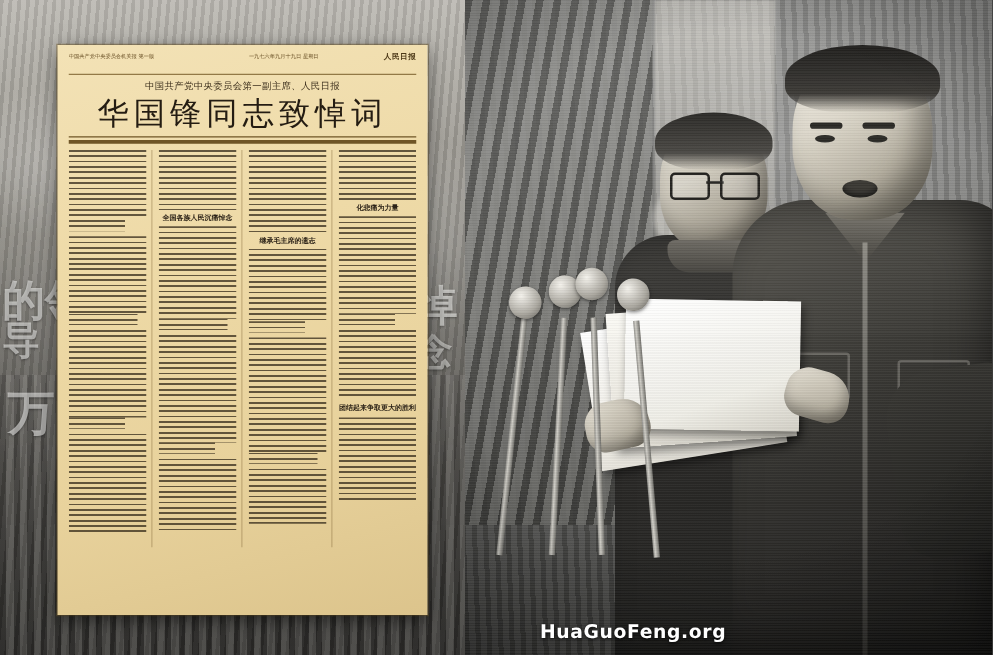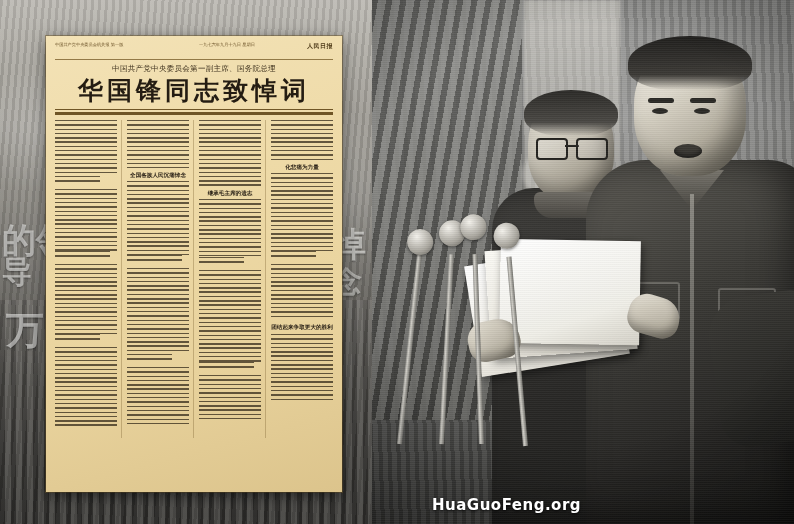--- a/index.html
+++ b/index.html
@@ -122,21 +122,21 @@
   .byline {
     text-align: center;
     font-size: 7.5px;
     color: #3c2f1c;
     margin-bottom: 3px;
     letter-spacing: .3px;
   }
   .bigtitle {
     text-align: center;
     font-size: 25px;
-    font-weight: 700;
+    font-weight: 400;
     color: #241c12;
     letter-spacing: 4px;
     line-height: 1.1;
     margin: 1px 0 4px 0;
   }
   .double-rule {
     border-top: 1px solid #6f5526;
     border-bottom: 3px solid #6f5526;
     height: 2px;
     margin: 2px 0 5px 0;
@@ -425,21 +425,21 @@
     <div class="newspaper">
 
       <div class="np-masthead">
         <div class="left-mast">中国共产党中央委员会机关报  第一版</div>
         <div class="mid-mast">一九七六年九月十九日  星期日</div>
         <div class="right-mast">人民日报</div>
       </div>
       <div class="np-rule"></div>
 
 
-      <div class="byline">中国共产党中央委员会第一副主席、国务院总理</div>
+      <div class="byline">中国共产党中央委员会第一副主席、人民日报</div>
       <div class="bigtitle">华国锋同志致悼词</div>
       <div class="double-rule"></div>
 
       <div class="np-columns">
         <div class="np-col">
           <div class="tiny-lines" style="height:56px"></div>
           <div class="tiny-lines short" style="height:9px"></div>
           <div class="tiny-lines" style="height:62px;margin-top:4px"></div>
           <div class="tiny-lines mid" style="height:9px"></div>
           <div class="tiny-lines" style="height:70px;margin-top:4px"></div>

